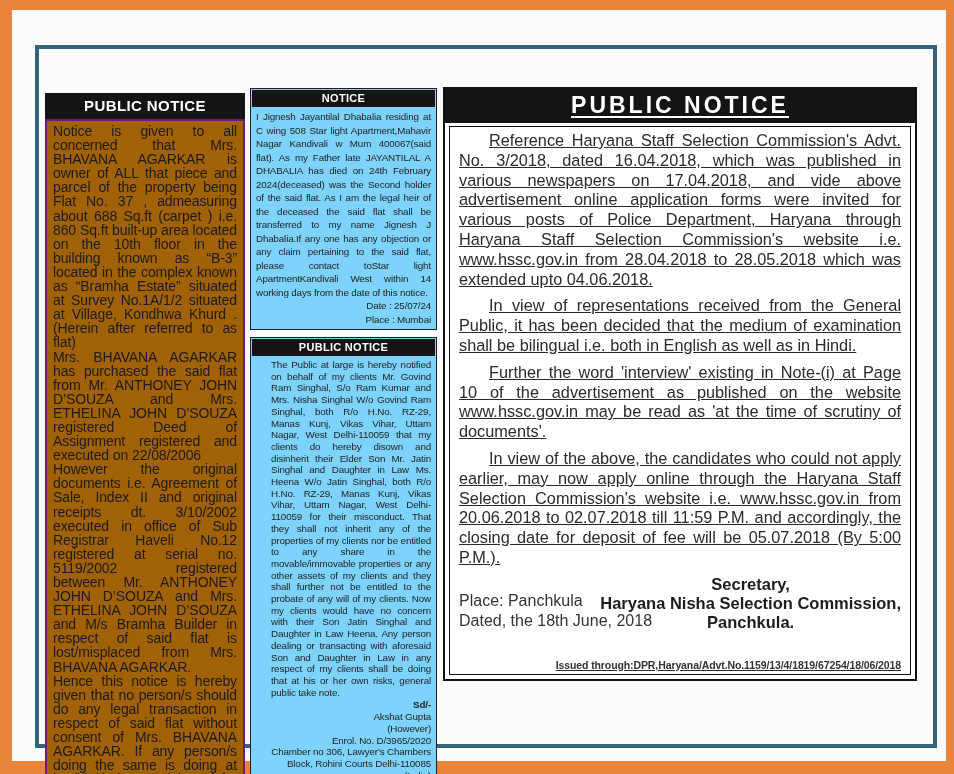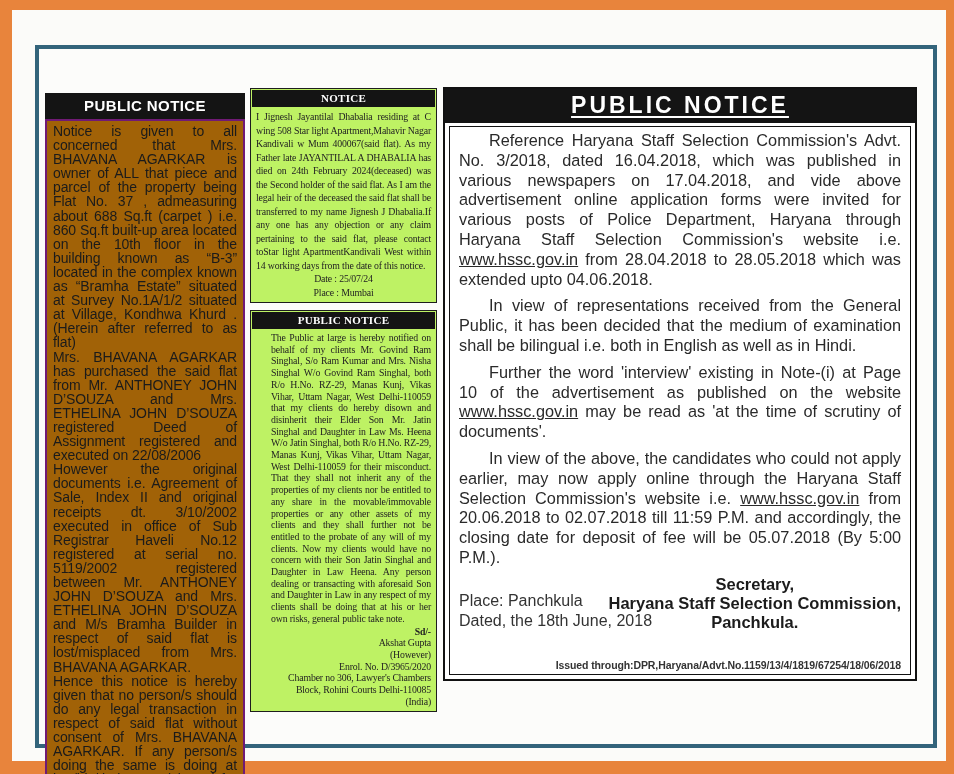--- a/index.html
+++ b/index.html
@@ -33,49 +33,50 @@
   .ln-body {
     border:2px solid #701a75; background:#a16207;
     padding:3px 6px 4px; font-size:14px; line-height:14.1px;
     letter-spacing:-0.1px; text-align:justify; color:#1b1b1b;
   }
   .lp { text-align:justify; }
   .ln-meta div { text-align:left; }
 
   
   .col-mid { position:absolute; left:211px; top:39px; width:187px; }
-  .mn-box { border:1.5px solid #1d1d1d; background:#bef264;font-family:Liberation Serif, serif; }
+  .mn-box { border:1.5px solid #1d1d1d; background:#7dd3fc; }
   .mn-box + .mn-box { margin-top:7px; }
   .mn-header {
     background:var(--bar-black,#141414); color:#fff; font-weight:bold;
     font-size:11px; letter-spacing:0.3px; text-align:center; padding:2px 0 3px; margin:1px;
   }
   .mn-body {
     padding:2px 5px 3px; font-size:9.8px; letter-spacing:-0.15px;
     text-align:justify; color:#222;
   }
   .mn-body-1 { line-height:13.5px; }
   .mn-body-2 { line-height:11.7px;margin-left:15px; }
-  .mn-meta { text-align:center; }
+  .mn-meta { text-align:right; }
   .sig { text-align:right; margin-top:1px; }
   .sig div:first-child { font-weight:bold; }
 
   
   .col-right {
     position:absolute; left:404px; top:38px; width:474px;
     box-sizing:border-box; border:2.5px solid #111; background:#fff;
   }
   .rn-header {
     background:var(--bar-black,#121212); color:#fff; text-align:center;
     font-weight:bold; font-size:23px; letter-spacing:3px; padding:3px 0 4px;
   }
   .rn-header span { text-decoration:underline; text-underline-offset:3px; }
   .rn-bodybox {
     border:1.5px solid #111; margin:3px 4px 4px; padding:4px 9px 3px;
     color:#2a2a2a;
+    text-decoration:underline;
   }
   .rn-paras { font-size:16.3px; line-height:19.8px; text-align:justify; }
   .rn-para { text-indent:30px; margin-bottom:7px; }
   .uline { text-decoration:underline; }
   .rn-footer { position:relative; height:66px; margin-top:2px; }
   .rn-place { position:absolute; left:0; bottom:9px; font-size:16px; line-height:20.5px; color:#333; }
   .rn-sig {
     position:absolute; right:0; top:0; text-align:center;
     font-weight:bold; font-size:16.5px; line-height:19px; color:#1c1c1c;
   }
@@ -140,21 +141,21 @@
               <div class="rn-para"><span>Further the word 'interview' existing in Note-(i) at Page 10 of the advertisement as published on the website </span><span class="uline">www.hssc.gov.in</span><span> may be read as 'at the time of scrutiny of documents'.</span></div>
               <div class="rn-para"><span>In view of the above, the candidates who could not apply earlier, may now apply online through the Haryana Staff Selection Commission's website i.e. </span><span class="uline">www.hssc.gov.in</span><span> from 20.06.2018 to 02.07.2018 till 11:59 P.M. and accordingly, the closing date for deposit of fee will be 05.07.2018 (By 5:00 P.M.).</span></div>
             </div>
           <div class="rn-footer">
             <div class="rn-place">
               <div>Place: Panchkula</div>
               <div>Dated, the 18th June, 2018</div>
             </div>
             <div class="rn-sig">
                 <div class="rsig-line">Secretary,</div>
-                <div class="rsig-line">Haryana Staff Selection Commission,</div>
+                <div class="rsig-line">Haryana Nisha Selection Commission,</div>
                 <div class="rsig-line">Panchkula.</div>
               </div>
           </div>
           <div class="rn-issued">Issued through:DPR,Haryana/Advt.No.1159/13/4/1819/67254/18/06/2018</div>
         </div>
       </div>
 
     </div>
   </div>
 </div>

